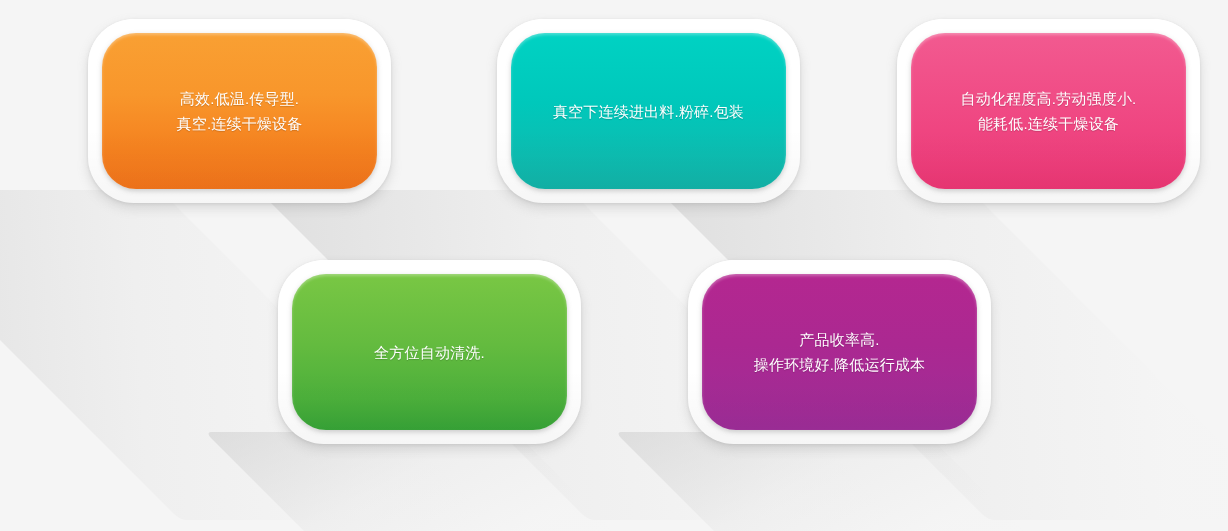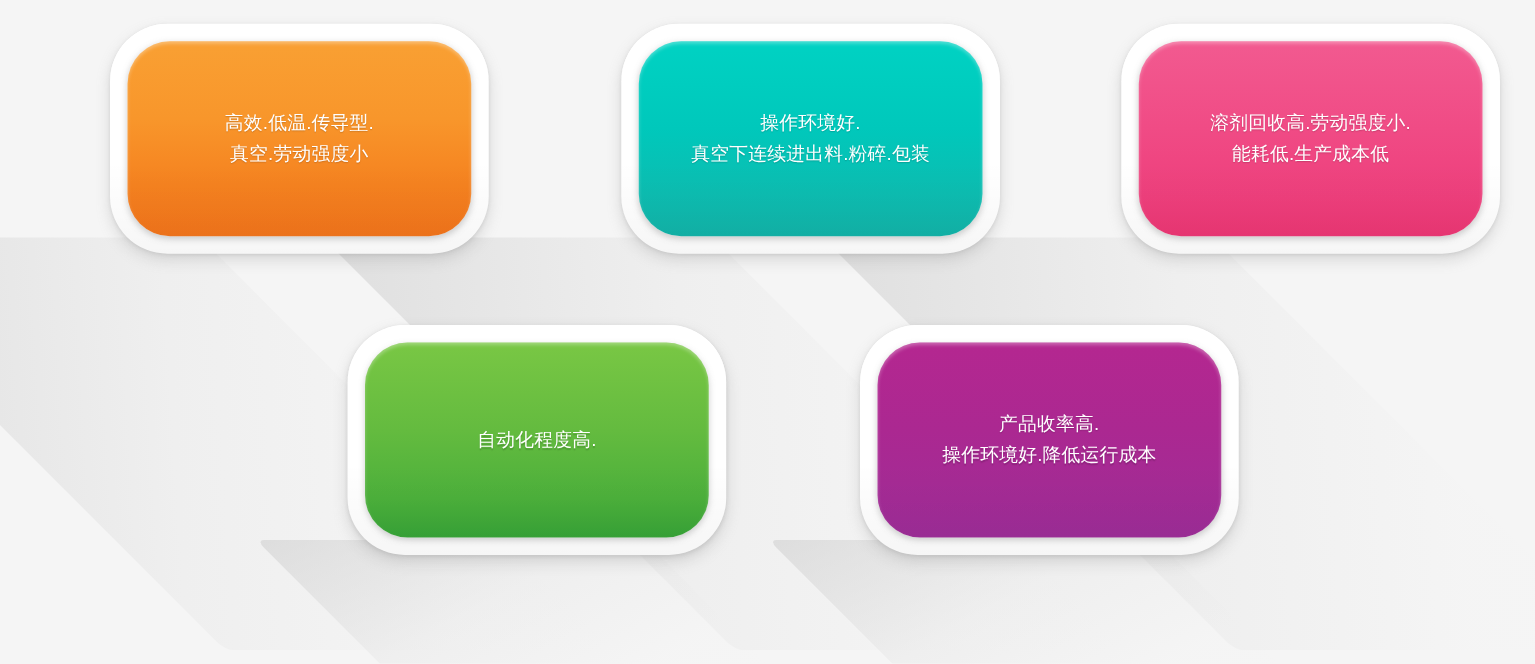--- a/index.html
+++ b/index.html
@@ -103,47 +103,46 @@
   <div class="streak" style="left:-150px; top:190px; width:310px; height:330px;"></div>
   <div class="streak" style="left:258px; top:190px; width:312px; height:330px;"></div>
   <div class="streak" style="left:658px; top:190px; width:312px; height:330px;"></div>
   <div class="streak" style="left:205px; top:432px; width:310px; height:110px;"></div>
   <div class="streak" style="left:615px; top:432px; width:310px; height:110px;"></div>
 
   <div class="card" style="left:88px; top:19px; width:303px; height:184px;">
     <div class="inner c-orange">
       <div class="label">
         <span class="line">高效.低温.传导型.</span>
-        <span class="line">真空.劳动强度小</span>
+        <span class="line">真空.连续干燥设备</span>
       </div>
     </div>
   </div>
 
   <div class="card" style="left:497px; top:19px; width:303px; height:184px;">
     <div class="inner c-teal">
       <div class="label">
-        <span class="line">操作环境好.</span>
         <span class="line">真空下连续进出料.粉碎.包装</span>
       </div>
     </div>
   </div>
 
   <div class="card" style="left:897px; top:19px; width:303px; height:184px;">
     <div class="inner c-pink">
       <div class="label">
-        <span class="line">溶剂回收高.劳动强度小.</span>
-        <span class="line">能耗低.生产成本低</span>
+        <span class="line">自动化程度高.劳动强度小.</span>
+        <span class="line">能耗低.连续干燥设备</span>
       </div>
     </div>
   </div>
 
   <div class="card" style="left:278px; top:260px; width:303px; height:184px;">
     <div class="inner c-green">
       <div class="label">
-        <span class="line">自动化程度高.</span>
+        <span class="line">全方位自动清洗.</span>
       </div>
     </div>
   </div>
 
   <div class="card" style="left:688px; top:260px; width:303px; height:184px;">
     <div class="inner c-purple">
       <div class="label">
         <span class="line">产品收率高.</span>
         <span class="line">操作环境好.降低运行成本</span>
       </div>

